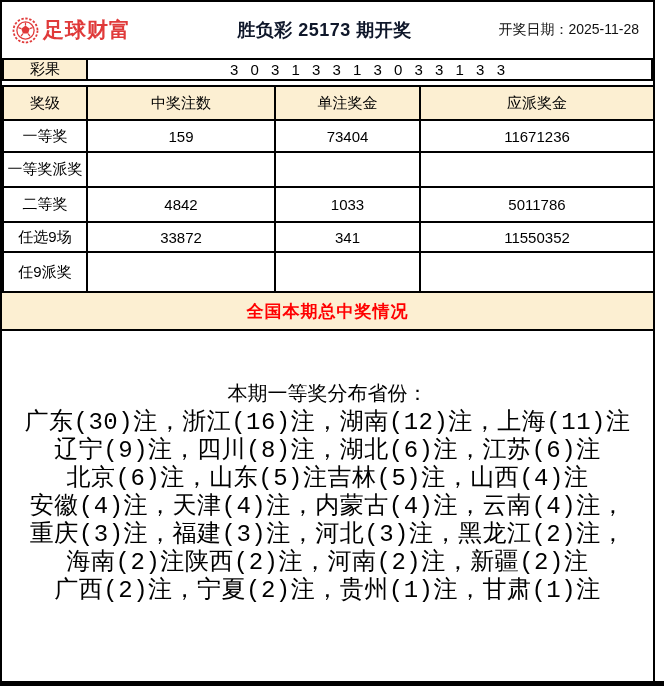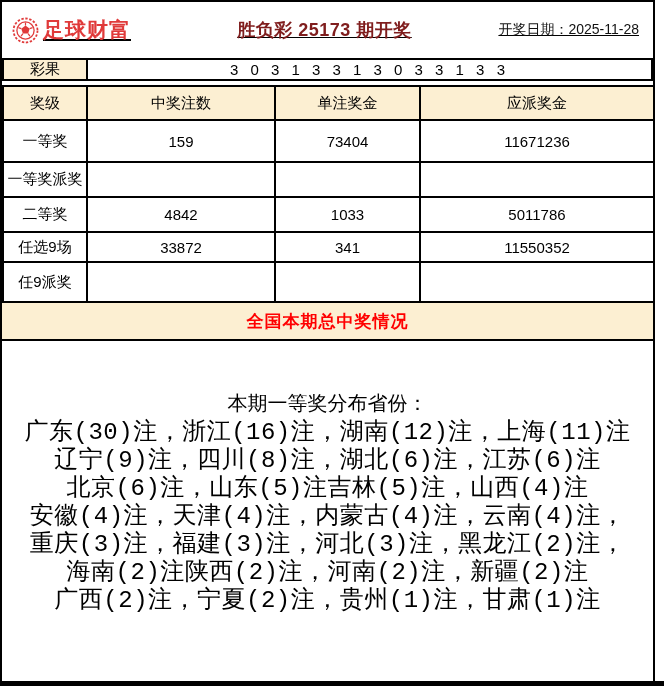--- a/index.html
+++ b/index.html
@@ -5,42 +5,42 @@
   html,body{margin:0;padding:0;background:#ffffff;}
   body{width:664px;height:688px;position:relative;font-family:"Liberation Sans",sans-serif;color:#000;overflow:hidden;}
 
   .frame{
     position:absolute;left:0;top:0;width:655px;height:681px;
     border-left:2px solid #000;border-top:2px solid #000;border-right:2px solid #000;
     box-sizing:border-box;background:#fff;
   }
 
   
-  .hdr-bar{height:56px;display:flex;align-items:center;box-sizing:border-box;padding:0 14px 0 10px;text-decoration:underline;}
+  .hdr-bar{height:56px;display:flex;align-items:center;box-sizing:border-box;padding:0 14px 0 10px;}
   .logo{display:flex;align-items:center;gap:4px;width:170px;}
   .logo-text{color:#e03a3a;font-weight:bold;font-size:21px;letter-spacing:1px;}
-  .hdr-title{flex:1;text-align:center;color:#7f1d1d;font-weight:bold;font-size:18px;letter-spacing:0.5px;}
+  .hdr-title{flex:1;text-align:center;color:#0f172a;font-weight:bold;font-size:18px;letter-spacing:0.5px;}
   .hdr-date{width:172px;text-align:right;font-size:14px;color:#111;}
 
   
   table.tbl{border-collapse:collapse;width:100%;table-layout:fixed;}
   table.tbl td{border:2px solid #000;text-align:center;font-size:15px;padding:0;overflow:hidden;white-space:nowrap;}
   .cream{background:#fcefd2;}
   col.c1{width:84px;}
   col.c2{width:188px;}
   col.c3{width:145px;}
   col.c4{width:234px;}
 
   .caiguo-row{height:21px;}
   .caiguo-val{font-size:16px;letter-spacing:4px;background:#fff;margin-left:39px;}
 
   .gap{height:4px;background:#fff;}
 
   tr.prow-hdr{height:34px;}
-  tr.prow-0{height:42px;}
+  tr.prow-0{height:32px;}
   tr.prow-1{height:35px;}
   tr.prow-2{height:35px;}
   tr.prow-3{height:30px;}
   tr.prow-4{height:40px;}
   td.level-cell{font-size:14.5px;background:#fff;}
   td.num-cell{font-size:16px;background:#fff;margin-top:20px;}
 
   
   .banner{
     height:36px;background:#fcefd2;border-top:2px solid #000;border-bottom:2px solid #000;

